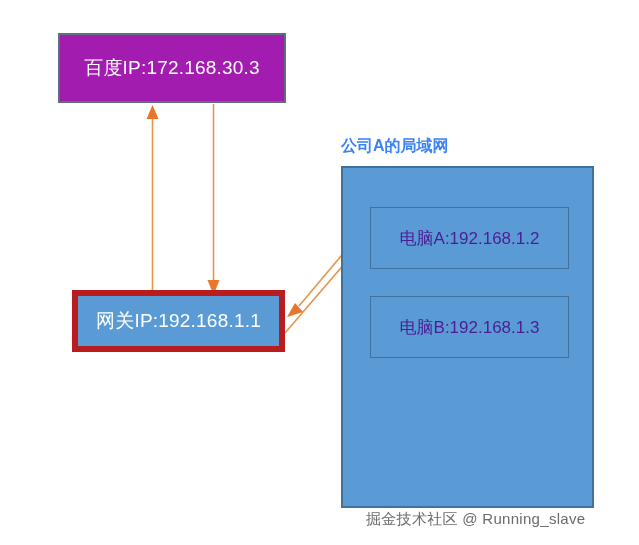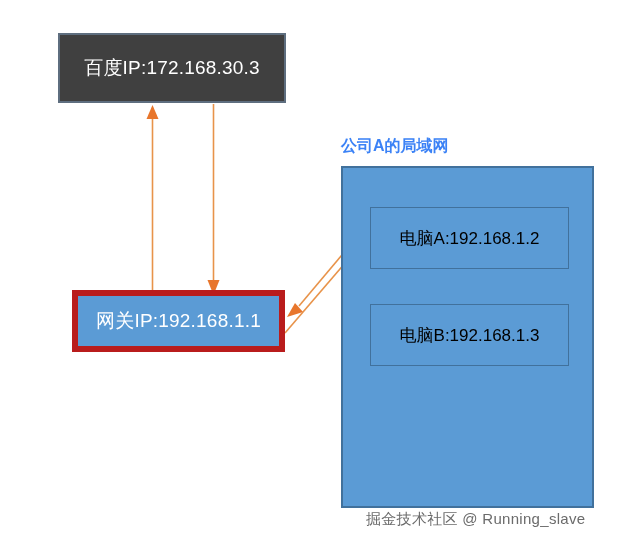--- a/index.html
+++ b/index.html
@@ -33,21 +33,21 @@
     letter-spacing: 0.2px;
     white-space: nowrap;
   }
 
   
   #baidu-node {
     left: 58px;
     top: 33px;
     width: 228px;
     height: 70px;
-    background: #404040;
+    background: #a21caf;
     border: 2px solid #5E6E7F;
     font-size: 19px;
   }
 
   
   #gateway-node {
     left: 72px;
     top: 290px;
     width: 213px;
     height: 62px;
@@ -84,26 +84,26 @@
     position: absolute;
     box-sizing: border-box;
     left: 27px;
     width: 199px;
     height: 62px;
     background: #5B9BD5;
     border: 1.5px solid #41719C;
     display: flex;
     align-items: center;
     justify-content: center;
-    color: #000000;
+    color: #4c1d95;
     font-size: 17px;
     white-space: nowrap;
   }
   #pc-a-box { top: 39px; }
-  #pc-b-box { top: 136px; }
+  #pc-b-box { top: 128px; }
   #pc-c-box { top: 233px; }
 
   #watermark {
     position: absolute;
     left: 366px;
     top: 510px;
     font-size: 15px;
     color: #6b6b6b;
     white-space: nowrap;
     letter-spacing: 0.3px;

